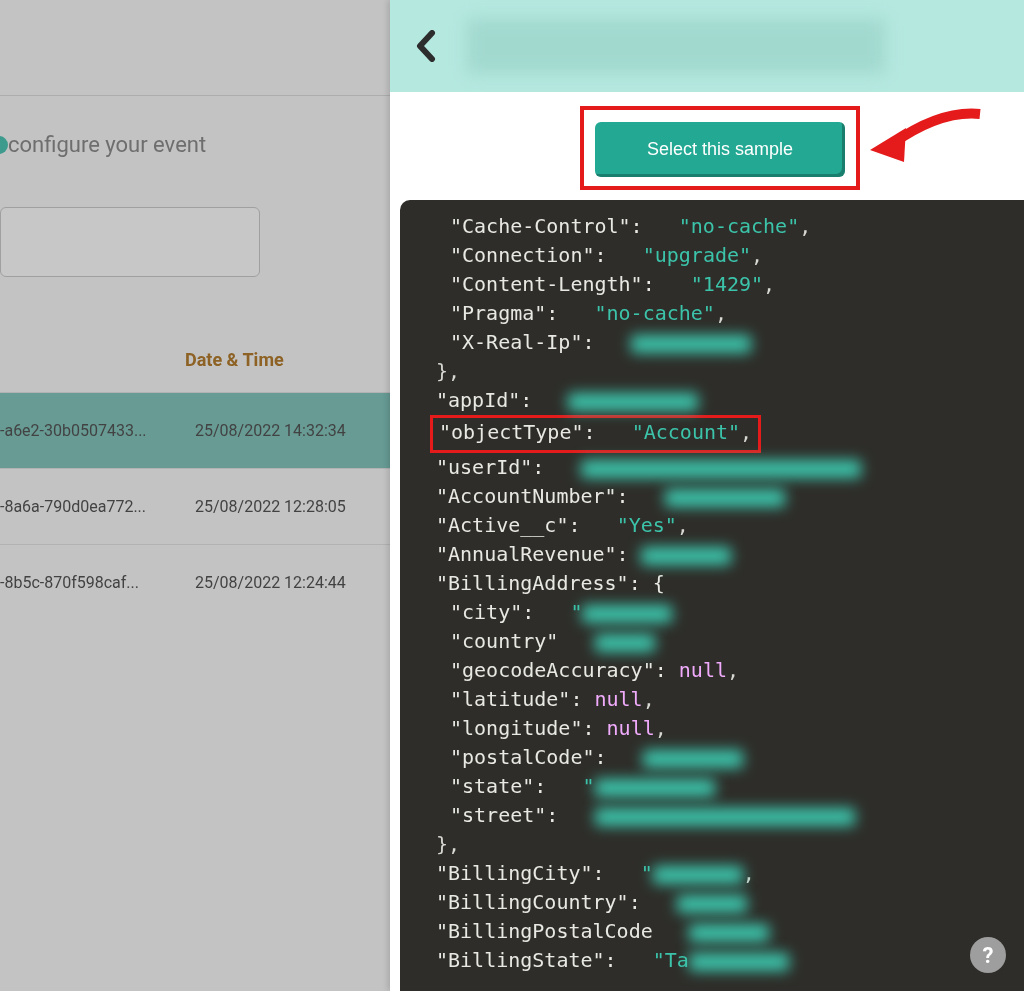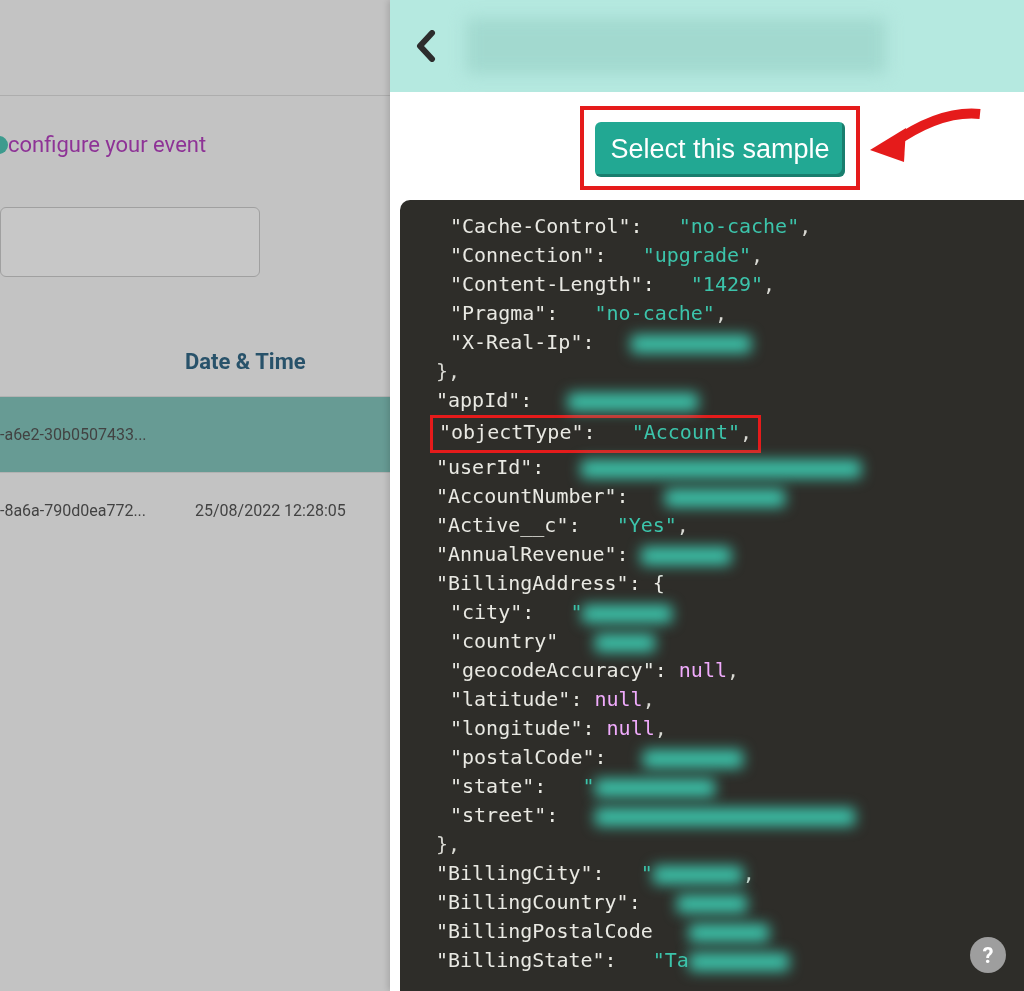--- a/index.html
+++ b/index.html
@@ -44,35 +44,35 @@
       height: 18px;
       background: #2bb6a3;
       border-radius: 50%;
       margin-right: 10px;
       margin-left: -20px;
       position: relative;
       left: 10px;
       flex-shrink: 0;
     }
     .configure-text {
-      color: #a21caf;
+      color: #737373;
       font-size: 22px;
     }
     .input-box {
       margin: 0 0 50px 0;
       width: 260px;
       height: 70px;
       border: 1px solid #bdbdbd;
       border-radius: 6px;
       background: #f6f6f6;
     }
     .table-header {
       font-weight: 700;
-      color: #0c4a6e;
-      font-size: 22px;
+      color: #a16207;
+      font-size: 18px;
       padding: 22px 0 22px 185px;
     }
     .table-rows {}
     .table-row {
       display: flex;
       align-items: center;
       height: 76px;
       border-top: 1px solid #d7d7d7;
       padding-left: 0;
       font-size: 16px;
@@ -142,21 +142,21 @@
     .select-button {
       position: absolute;
       left: 205px;
       top: 30px;
       width: 250px;
       height: 55px;
       background: #22a893;
       border: none;
       border-radius: 6px;
       color: #fff;
-      font-size: 27px;
+      font-size: 18px;
       font-weight: 500;
       box-shadow: inset -3px -3px 0 rgba(0,0,0,0.25);
       cursor: pointer;
     }
     .red-arrow {
       position: absolute;
       left: 870px;
       top: 100px;
       pointer-events: none;
     }
@@ -219,24 +219,29 @@
   <div class="left-section">
     <div class="configure-row">
       <span class="green-dot"></span>
       <span class="configure-text">configure your event</span>
     </div>
     <div class="input-box"></div>
     <div class="table-header">Date &amp; Time</div>
     <div class="table-rows" id="table-rows">
         <div class="table-row selected">
           <div class="col-id">-a6e2-30b0507433...</div>
+          <div class="col-dt">25/08/2022 14:32:34</div>
         </div>
         <div class="table-row">
           <div class="col-id">-8a6a-790d0ea772...</div>
           <div class="col-dt">25/08/2022 12:28:05</div>
+        </div>
+        <div class="table-row">
+          <div class="col-id">-8b5c-870f598caf...</div>
+          <div class="col-dt">25/08/2022 12:24:44</div>
         </div>
       </div>
   </div>
 </div>
 
 <div class="right-panel">
   <div class="right-header">
     <div class="back-chevron">
       <svg width="22" height="32" viewBox="0 0 22 32">
         <polyline points="17,3 5,16 17,29" fill="none" stroke="#2d2d2d" stroke-width="6" stroke-linecap="round" stroke-linejoin="round"></polyline>

